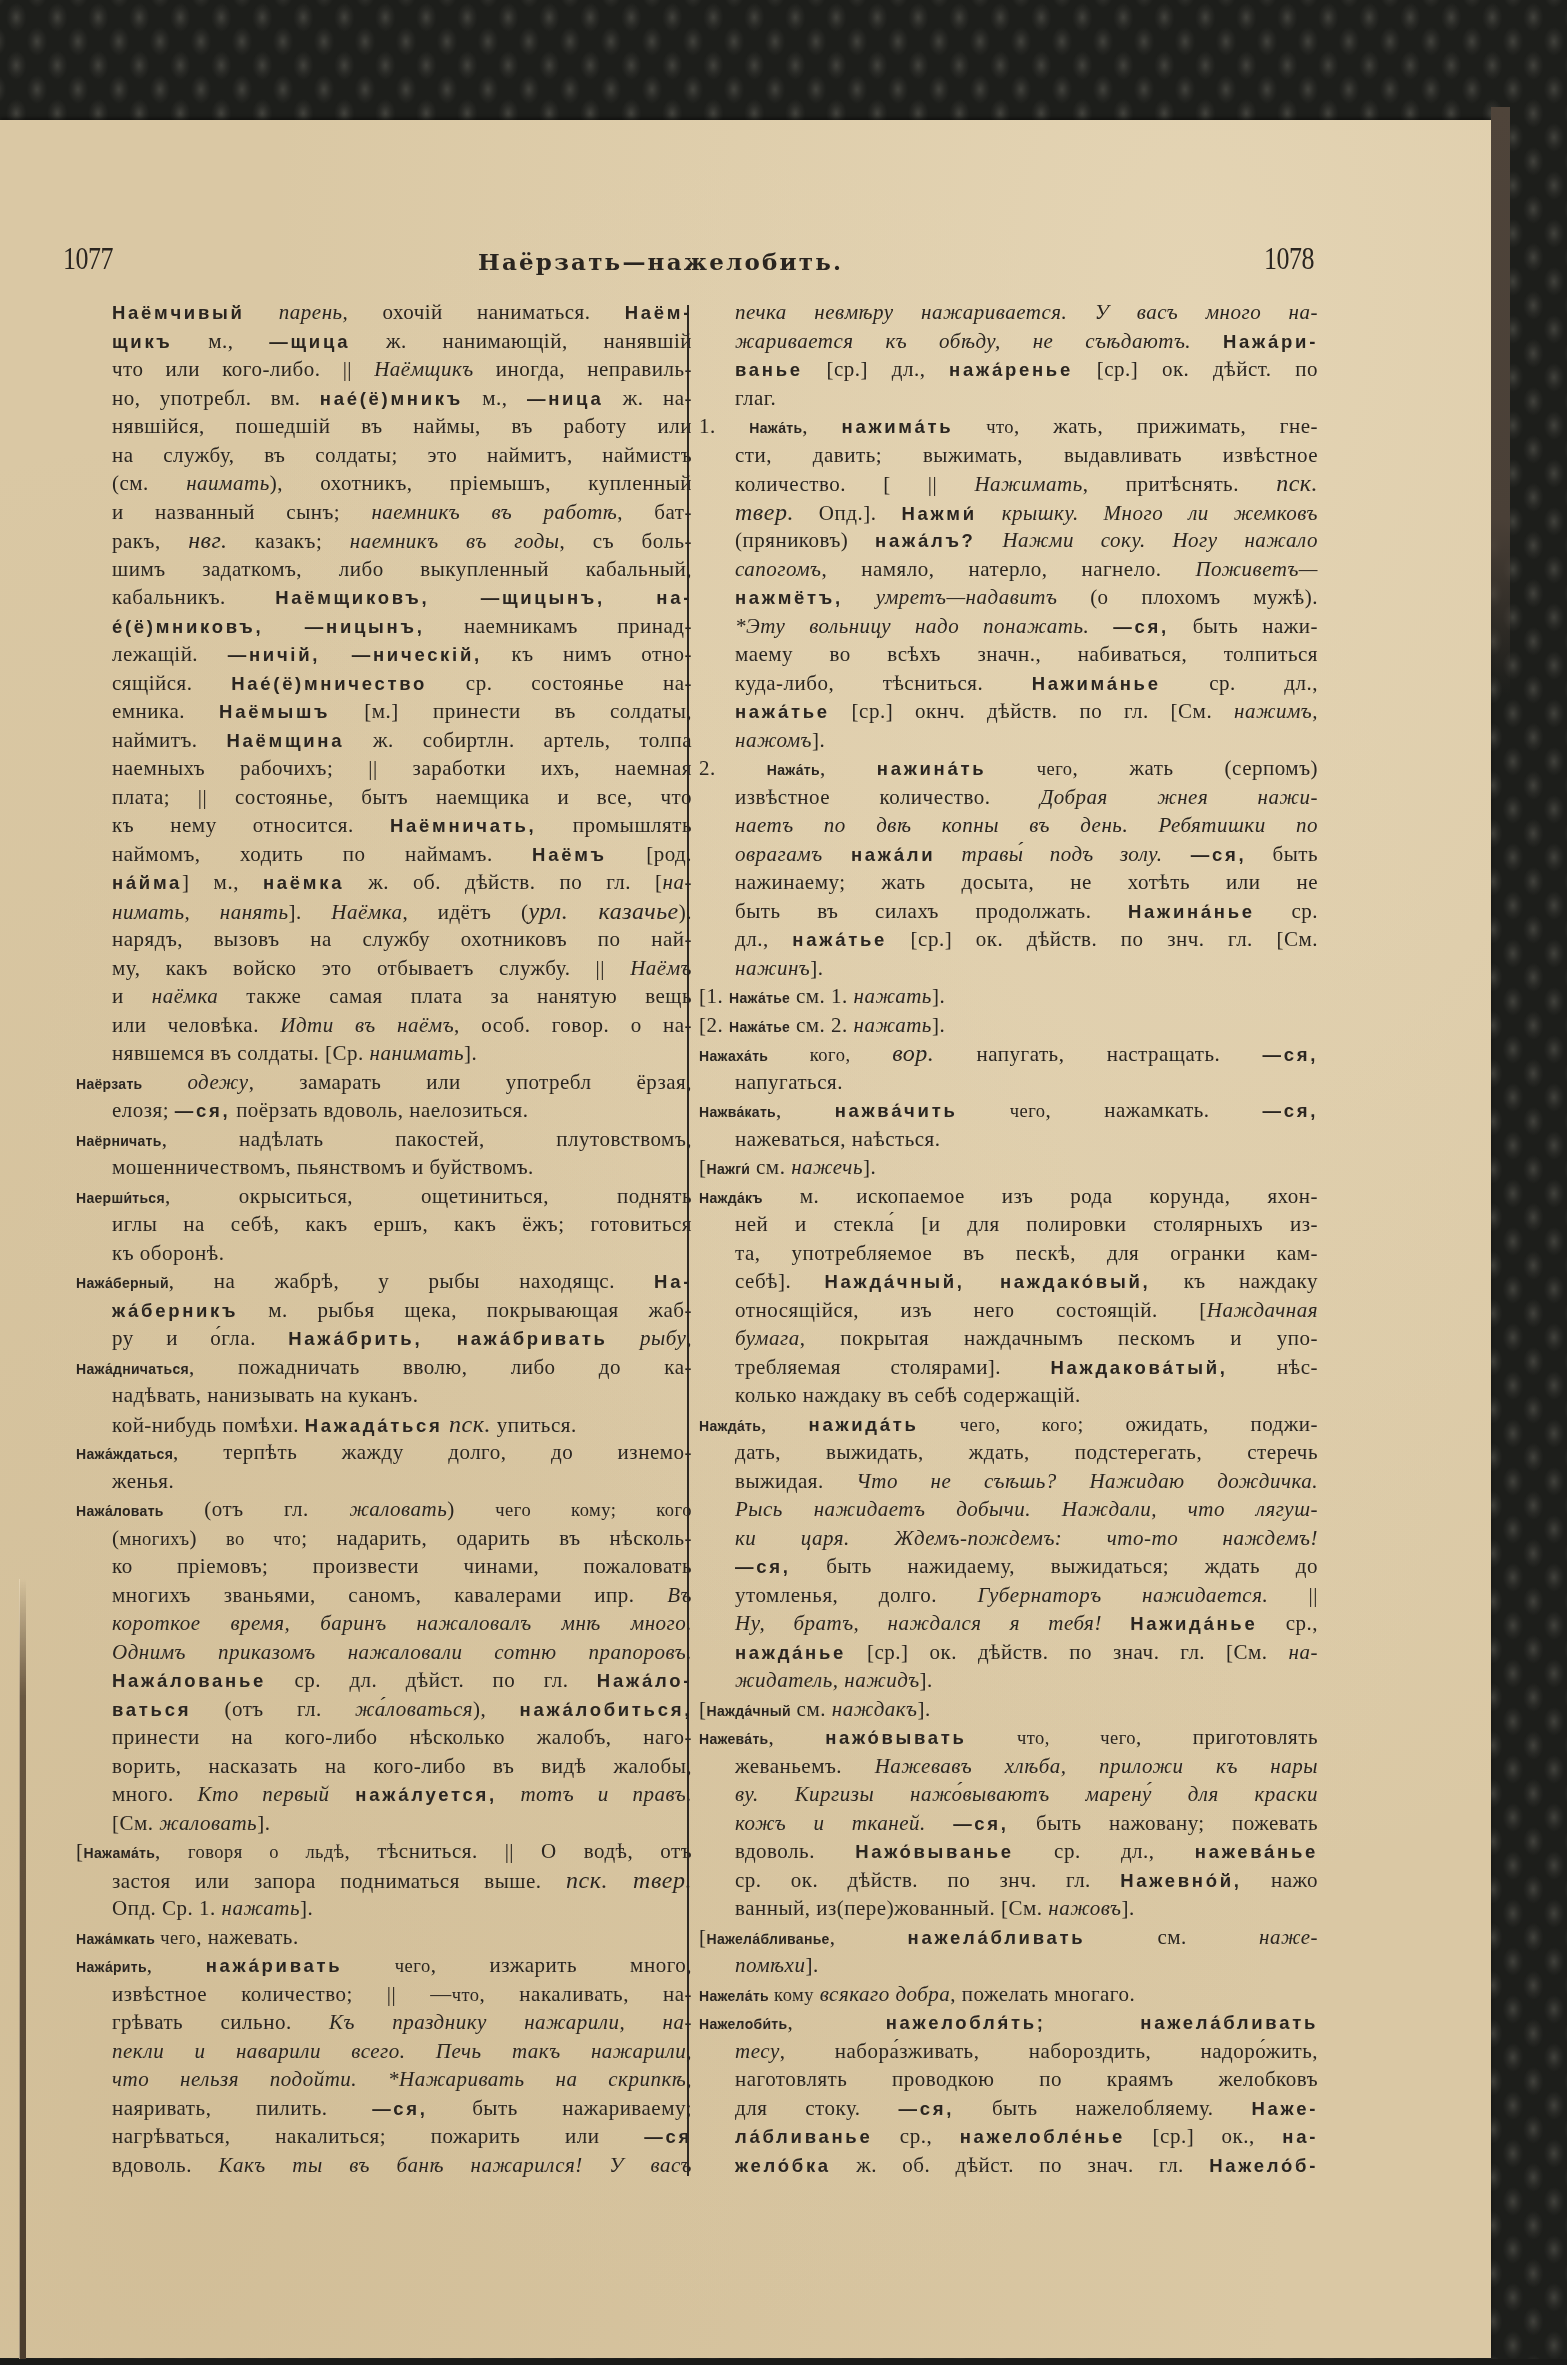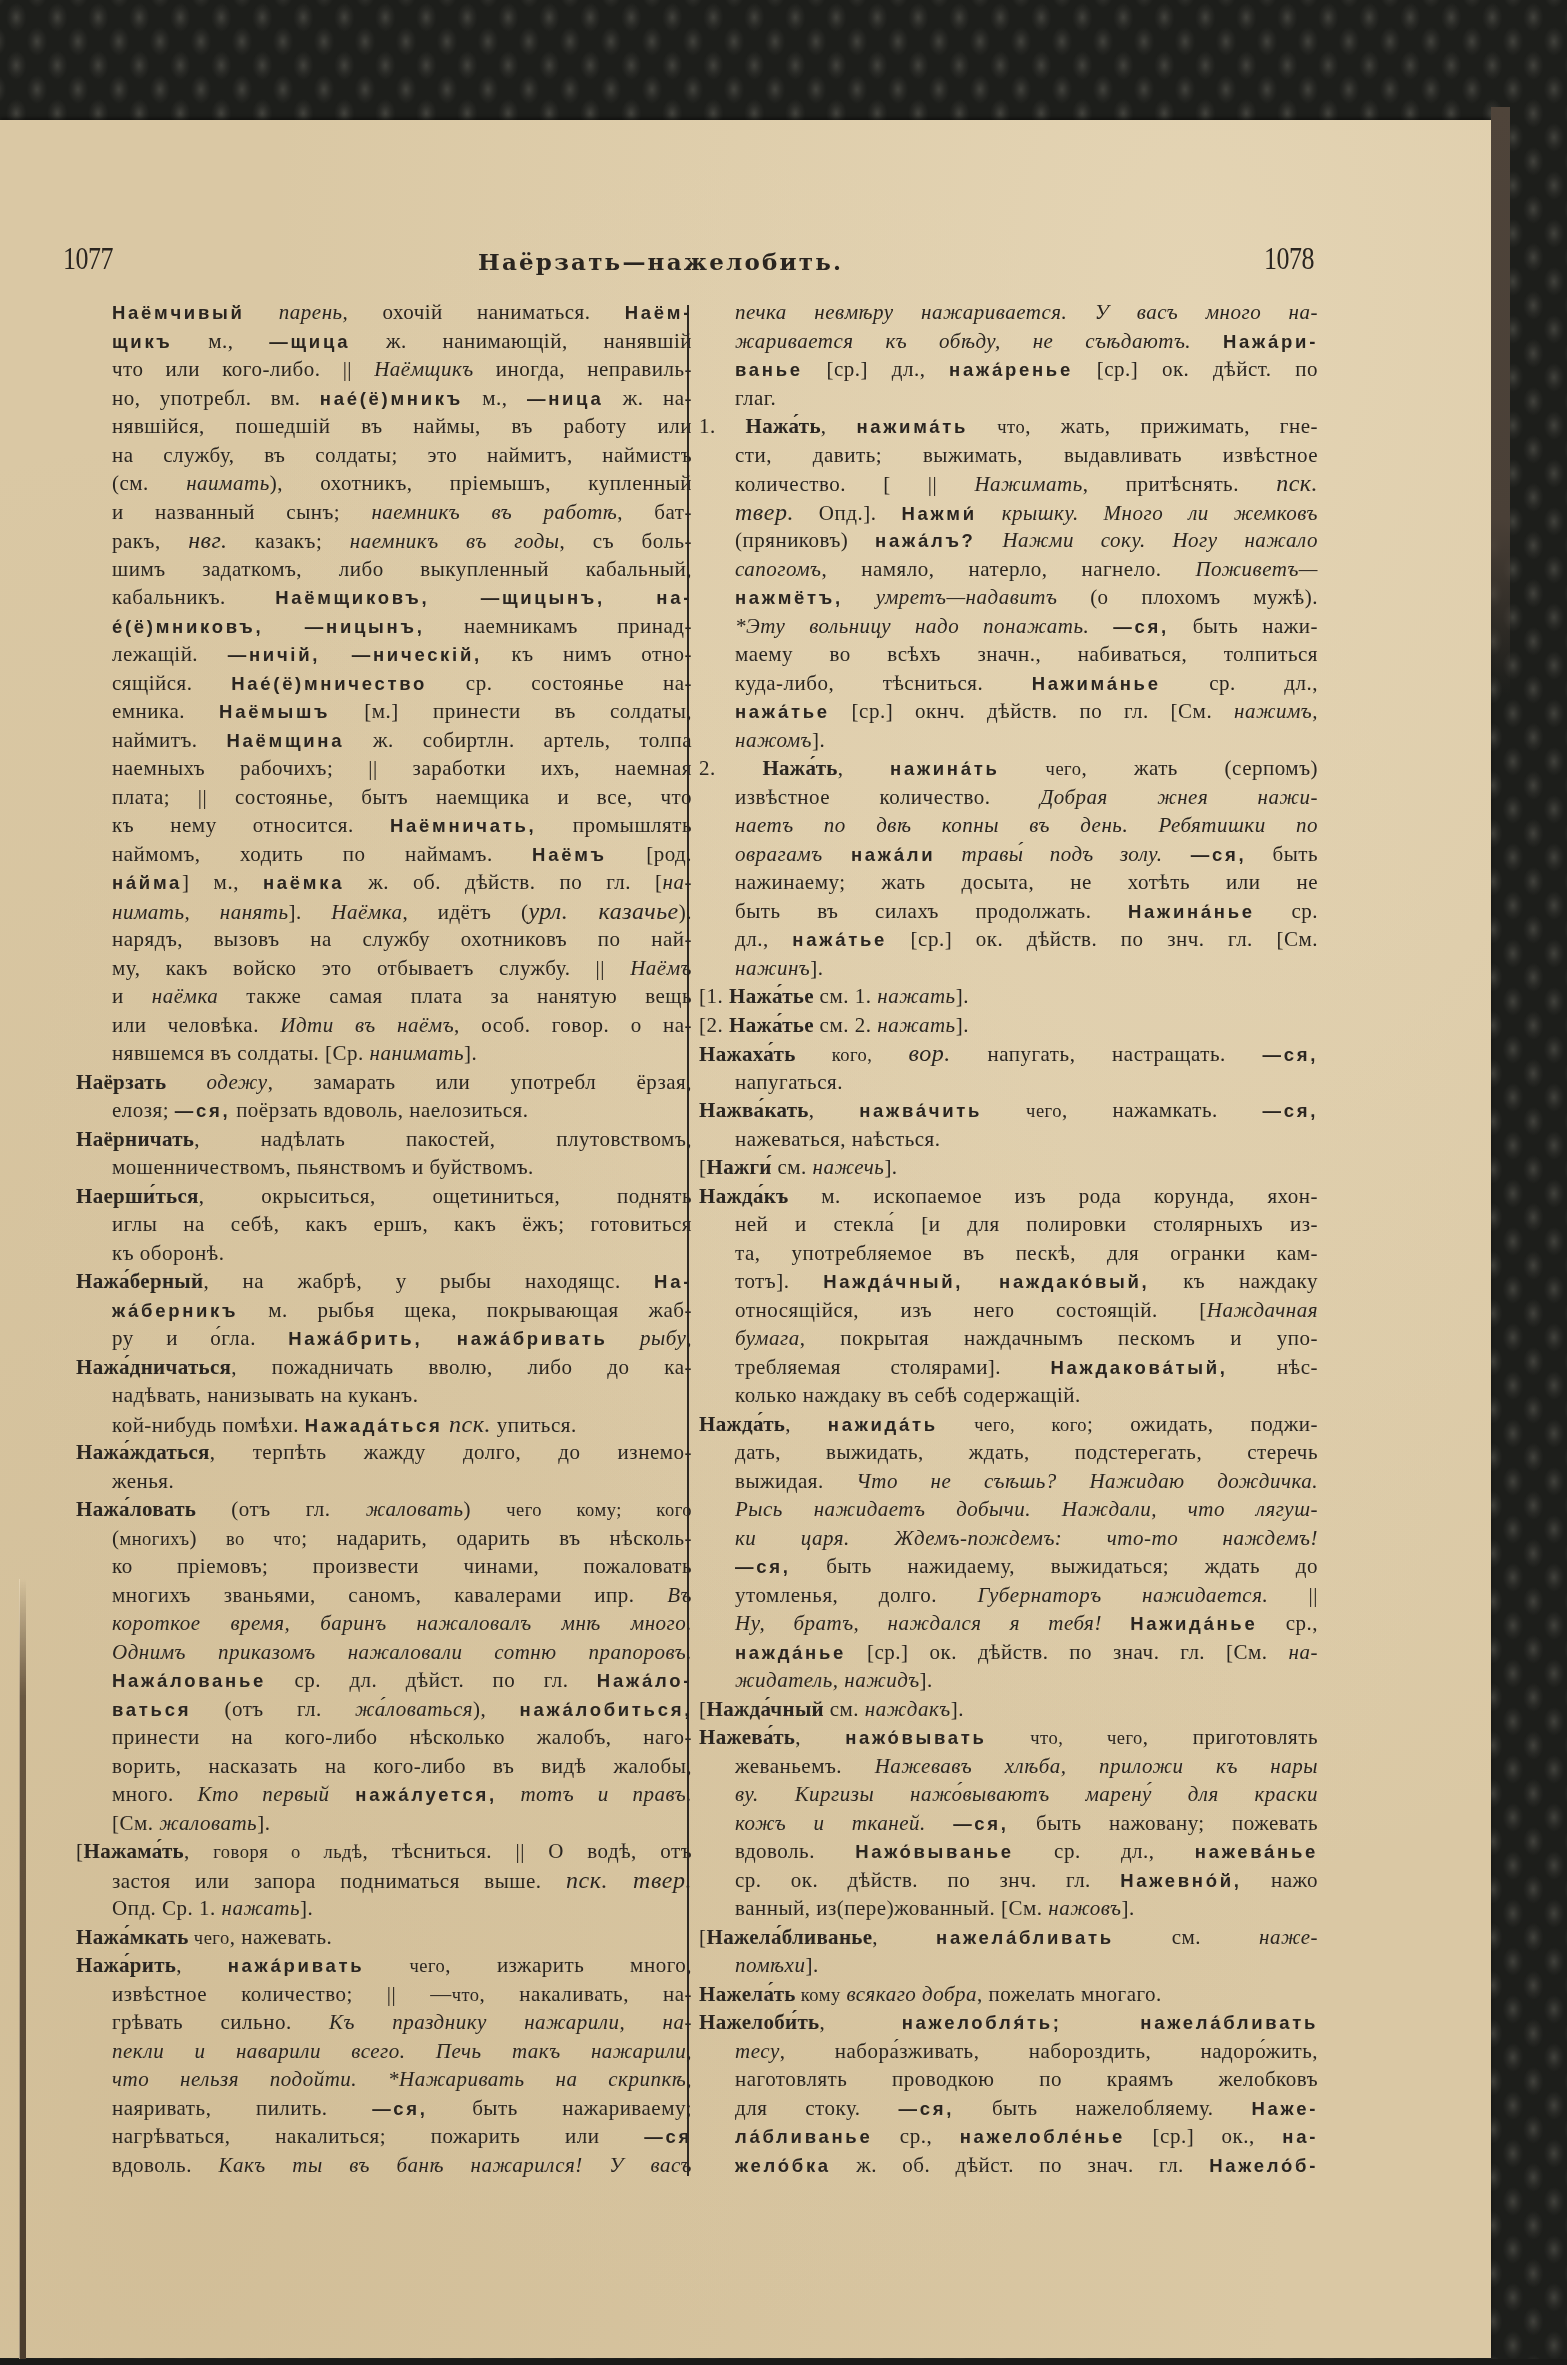--- a/index.html
+++ b/index.html
@@ -58,21 +58,21 @@
     height:28.5px; line-height:28.5px; white-space:nowrap; overflow:visible;
     text-align:justify; text-align-last:justify;
     color:var(--ink); font-family:"Liberation Serif", serif; font-size:21px; letter-spacing:0.5px;
   }
   .ln.ct { padding-left:36px; }
   .ln.end { text-align-last:left; }
 
   .st-r { }
   .st-i { font-style:italic; }
   .st-b { font-family:"Liberation Sans", sans-serif; font-weight:bold; font-size:18.5px; letter-spacing:2.7px; }
-  .st-h { font-family:Liberation Serif, serif; font-weight:bold; font-size:21px; letter-spacing:0.3px; }
+  .st-h { font-family:Liberation Sans, sans-serif; font-weight:bold; font-size:14px; letter-spacing:0.3px; }
   .st-sm { font-size:18.5px; }
   .st-si { font-size:24px; font-style:italic; }
 </style>
 </head>
 <body>
 
 <div class="page"></div>
 <div class="edge-right"></div>
 <div class="gutter-line"></div>
 <div class="bottom-strip"></div>
@@ -179,21 +179,21 @@
     <div class="ln hd end"><span class="st-r">[1. </span><span class="st-h">Нажа́тье</span><span class="st-r"> см. 1. </span><span class="st-i">нажать</span><span class="st-r">].</span></div>
     <div class="ln hd end"><span class="st-r">[2. </span><span class="st-h">Нажа́тье</span><span class="st-r"> см. 2. </span><span class="st-i">нажать</span><span class="st-r">].</span></div>
     <div class="ln hd"><span class="st-h">Нажаха́ть</span><span class="st-sm"> кого, </span><span class="st-si">вор.</span><span class="st-r"> напугать, настращать. </span><span class="st-b">—ся,</span></div>
     <div class="ln ct end"><span class="st-r">напугаться.</span></div>
     <div class="ln hd"><span class="st-h">Нажва́кать</span><span class="st-r">, </span><span class="st-b">нажва́чить</span><span class="st-sm"> чего</span><span class="st-r">, нажамкать. </span><span class="st-b">—ся,</span></div>
     <div class="ln ct end"><span class="st-r">нажеваться, наѣсться.</span></div>
     <div class="ln hd end"><span class="st-r">[</span><span class="st-h">Нажги́</span><span class="st-r"> см. </span><span class="st-i">нажечь</span><span class="st-r">].</span></div>
     <div class="ln hd"><span class="st-h">Нажда́къ</span><span class="st-r"> м. ископаемое изъ рода корунда, яхон-</span></div>
     <div class="ln ct"><span class="st-r">ней и стекла́ [и для полировки столярныхъ из-</span></div>
     <div class="ln ct"><span class="st-r">та, употребляемое въ пескѣ, для огранки кам-</span></div>
-    <div class="ln ct"><span class="st-r">тотъ]. </span><span class="st-b">Нажда́чный, наждако́вый,</span><span class="st-r"> къ наждаку</span></div>
+    <div class="ln ct"><span class="st-r">себѣ]. </span><span class="st-b">Нажда́чный, наждако́вый,</span><span class="st-r"> къ наждаку</span></div>
     <div class="ln ct"><span class="st-r">относящійся, изъ него состоящій. [</span><span class="st-i">Наждачная</span></div>
     <div class="ln ct"><span class="st-i">бумага</span><span class="st-r">, покрытая наждачнымъ пескомъ и упо-</span></div>
     <div class="ln ct"><span class="st-r">требляемая столярами]. </span><span class="st-b">Наждакова́тый,</span><span class="st-r"> нѣс-</span></div>
     <div class="ln ct end"><span class="st-r">колько наждаку въ себѣ содержащій.</span></div>
     <div class="ln hd"><span class="st-h">Нажда́ть</span><span class="st-r">, </span><span class="st-b">нажида́ть</span><span class="st-sm"> чего, кого</span><span class="st-r">; ожидать, поджи-</span></div>
     <div class="ln ct"><span class="st-r">дать, выжидать, ждать, подстерегать, стеречь</span></div>
     <div class="ln ct"><span class="st-r">выжидая. </span><span class="st-i">Что не съѣшь? Нажидаю дождичка.</span></div>
     <div class="ln ct"><span class="st-i">Рысь нажидаетъ добычи. Наждали, что лягуш-</span></div>
     <div class="ln ct"><span class="st-i">ки царя. Ждемъ-пождемъ: что-то наждемъ!</span></div>
     <div class="ln ct"><span class="st-b">—ся,</span><span class="st-r"> быть нажидаему, выжидаться; ждать до</span></div>

